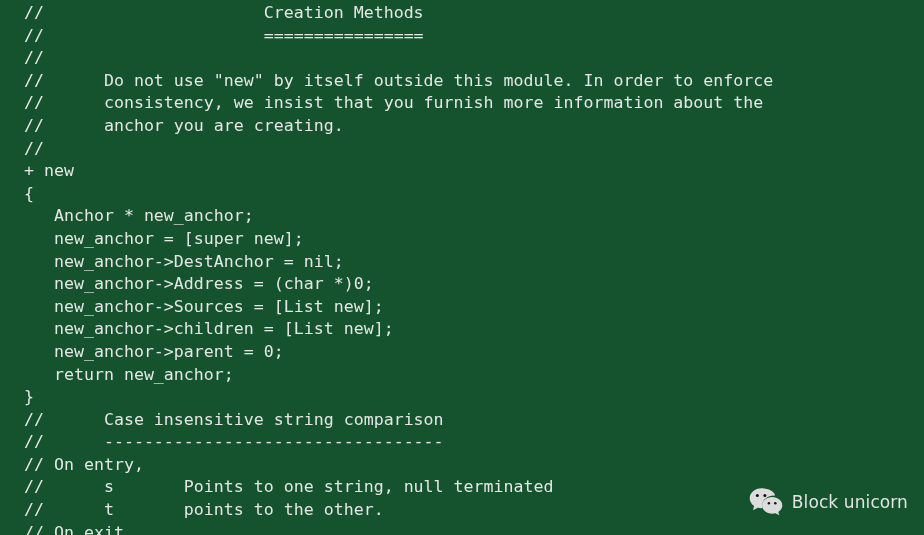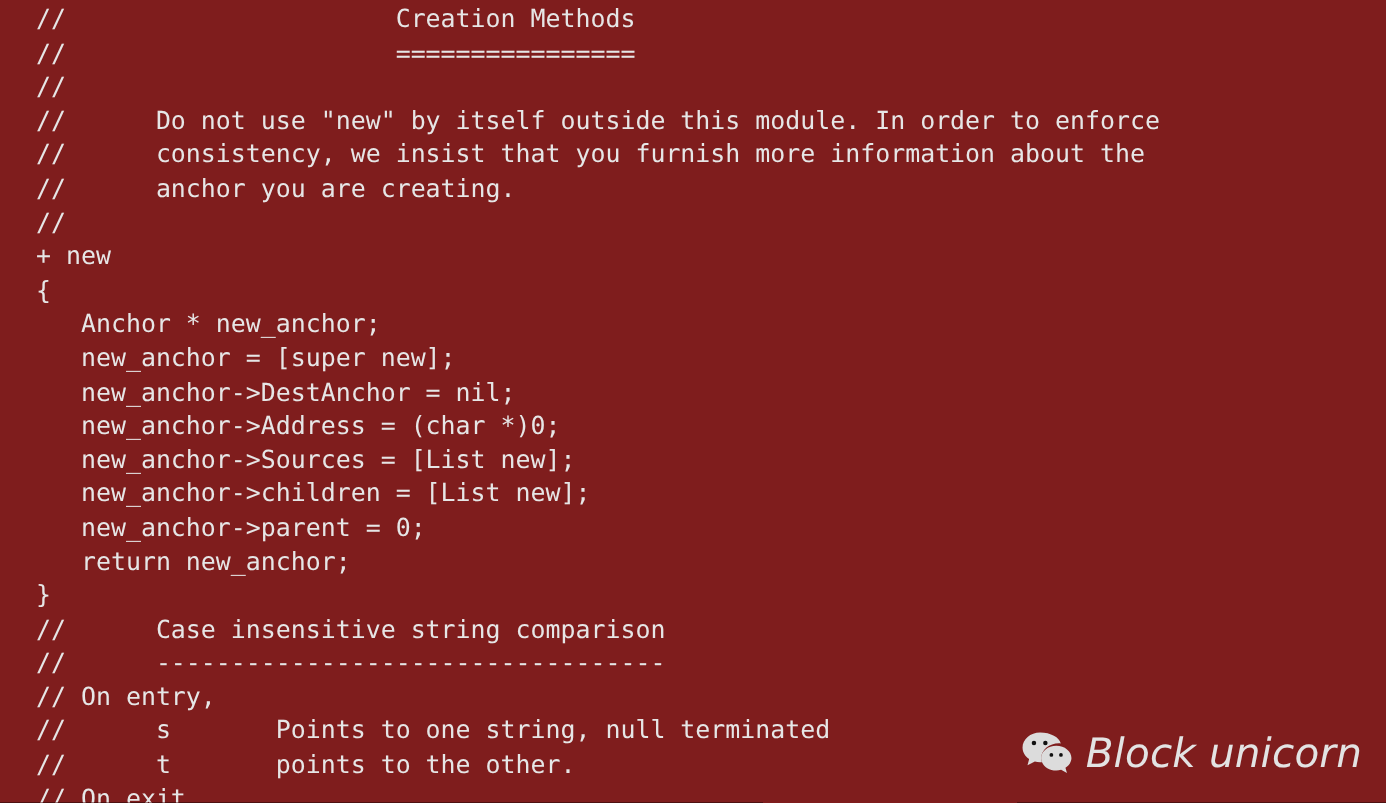--- a/index.html
+++ b/index.html
@@ -57,32 +57,31 @@
     user-select: none;
   }
   #watermark .wm-logo {
     display: block;
     width: 34px;
     height: 30px;
     flex: 0 0 auto;
   }
   #watermark .wm-name {
     font-family: "DejaVu Sans", "Liberation Sans", sans-serif;
-    font-size: 27px;
+    font-size: 17px;
     line-height: 1;
     color: #e3e3e3;
     white-space: nowrap;
     letter-spacing: 0.1px;
-    font-style: italic;
   }
 </style>
 </head>
 <body style="background: rgb(0, 0, 0);">
 
-<div id="code-surface" style="background: #7f1d1d;">
+<div id="code-surface" style="background: #14532d;">
 
   <pre id="code-listing" style="color: rgb(230, 230, 230);"><span class="code-line">//                      Creation Methods</span><span class="code-line">//                      ================</span><span class="code-line">//</span><span class="code-line">//      Do not use "new" by itself outside this module. In order to enforce</span><span class="code-line">//      consistency, we insist that you furnish more information about the</span><span class="code-line">//      anchor you are creating.</span><span class="code-line">//</span><span class="code-line">+ new</span><span class="code-line">{</span><span class="code-line">   Anchor * new_anchor;</span><span class="code-line">   new_anchor = [super new];</span><span class="code-line">   new_anchor-&gt;DestAnchor = nil;</span><span class="code-line">   new_anchor-&gt;Address = (char *)0;</span><span class="code-line">   new_anchor-&gt;Sources = [List new];</span><span class="code-line">   new_anchor-&gt;children = [List new];</span><span class="code-line">   new_anchor-&gt;parent = 0;</span><span class="code-line">   return new_anchor;</span><span class="code-line">}</span><span class="code-line">//      Case insensitive string comparison</span><span class="code-line">//      ----------------------------------</span><span class="code-line">// On entry,</span><span class="code-line">//      s       Points to one string, null terminated</span><span class="code-line">//      t       points to the other.</span><span class="code-line">// On exit,</span></pre>
 
   <div id="watermark">
     <svg class="wm-logo" viewBox="0 0 34 30" aria-hidden="true">
 
       <path fill="#dcdcdc" d="M12.4 1.3C5.9 1.3 0.7 5.8 0.7 11.3c0 3.1 1.7 5.9 4.4 7.7L4 23.2l4.9-2.5c1.1 0.3 2.3 0.5 3.5 0.5 0.4 0 0.8 0 1.2-0.1-0.3-0.9-0.4-1.8-0.4-2.7 0-5.5 5.3-9.9 11.8-9.9 0.4 0 0.8 0 1.2 0.1C25.3 4.6 19.5 1.3 12.4 1.3z"></path>
       <circle cx="8.3" cy="8.4" r="1.5" fill="#111111"></circle>
       <circle cx="15.9" cy="8.4" r="1.5" fill="#111111"></circle>
 

